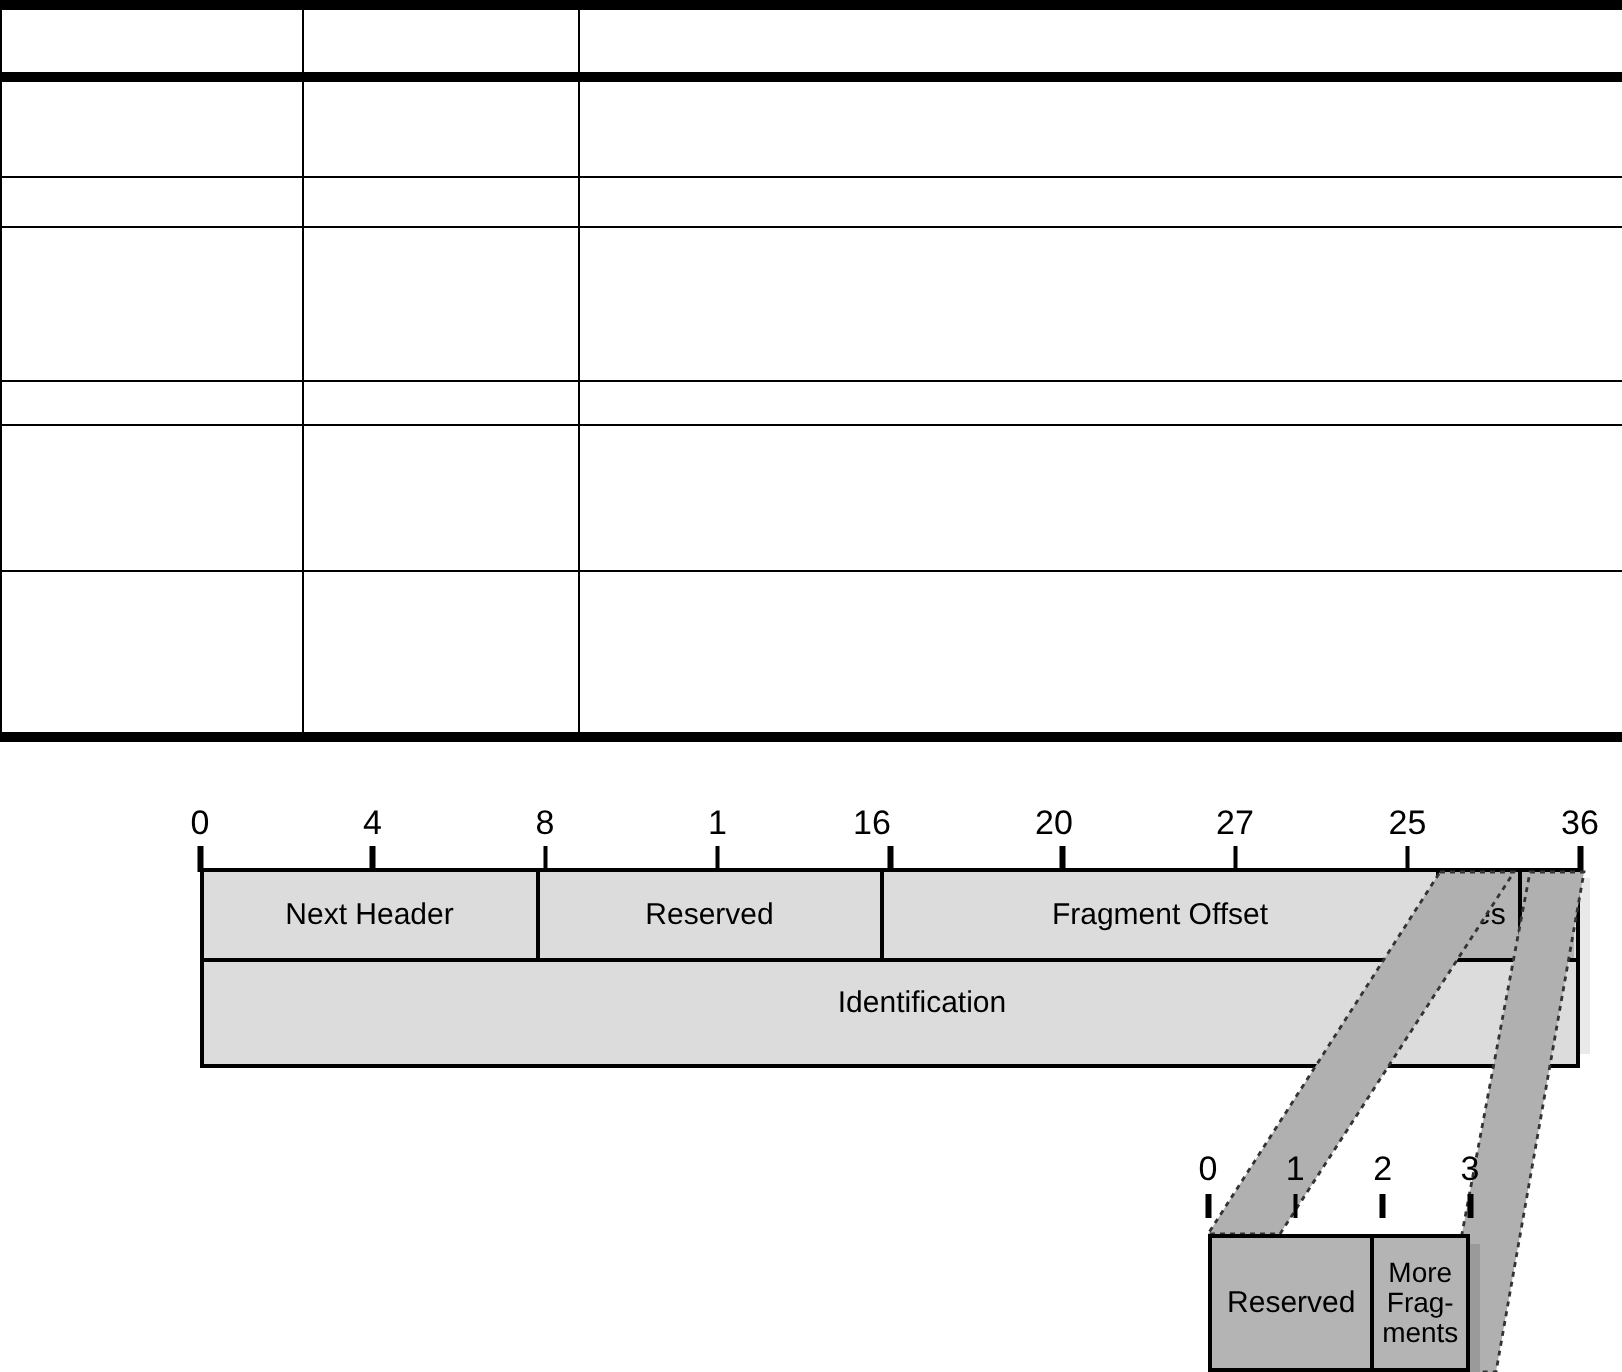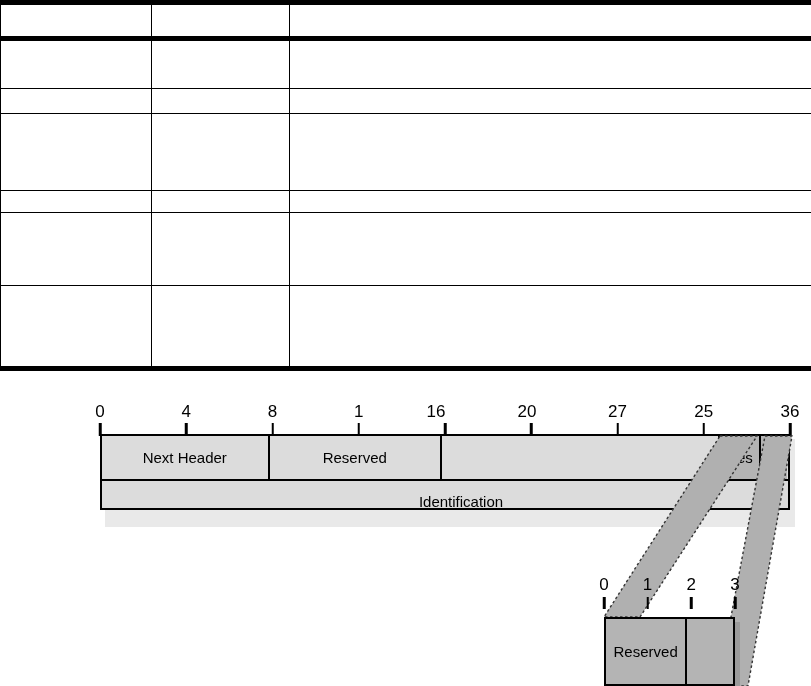--- a/index.html
+++ b/index.html
@@ -101,21 +101,21 @@
     top: 68px;
     width: 690px;
     height: 88px;
     background: #e9e9e9;
   }
   .hdr-box {
     position: absolute;
     left: 100px;
     top: 63px;
     width: 690px;
-    height: 76px;
+    height: 100px;
     border: 2.5px solid #000;
     box-sizing: border-box;
     background: #dcdcdc;
   }
   .hdr-row1 {
     position: absolute;
     left: 0;
     top: 0;
     width: 100%;
     height: 45px;
@@ -277,20 +277,21 @@
     <span class="tick-mark" style="left:690px"></span>
     <span class="baseline"></span>
   </div>
 
   <div class="hdr-shadow"></div>
 
   <div class="hdr-box">
     <div class="hdr-row1">
       <div class="field divided" style="left:0px;   width:167.5px;">Next Header</div>
       <div class="field divided" style="left:167.5px; width:172.5px;">Reserved</div>
+      <div class="field" style="left:340px;   width:276px;">Fragment Offset</div>
       <div class="field dark divided leftline" style="left:616px; width:43px;">Res</div>
       <div class="field dark" style="left:659px;   width:26px;">M</div>
     </div>
     <div class="hdr-row2">
       <div class="field" style="left:16px; width:100%;">Identification</div>
     </div>
   </div>
 
   <svg id="callout-svg" viewBox="0 0 811 315" preserveAspectRatio="none">
 
@@ -307,15 +308,22 @@
 
     <span class="tick-mark" style="left:0px"></span>
     <span class="tick-mark" style="left:43.6px"></span>
     <span class="tick-mark" style="left:87.3px"></span>
     <span class="tick-mark" style="left:131px"></span>
   </div>
 
   <div class="detail-shadow"></div>
   <div class="detail-box">
     <div class="detail-field reserved">Reserved</div>
+    <div class="detail-field more-frag">
+      <div>
+        <div>More</div>
+        <div>Frag-</div>
+        <div>ments</div>
+      </div>
+    </div>
   </div>
 
 </div>
 
 </body></html>

